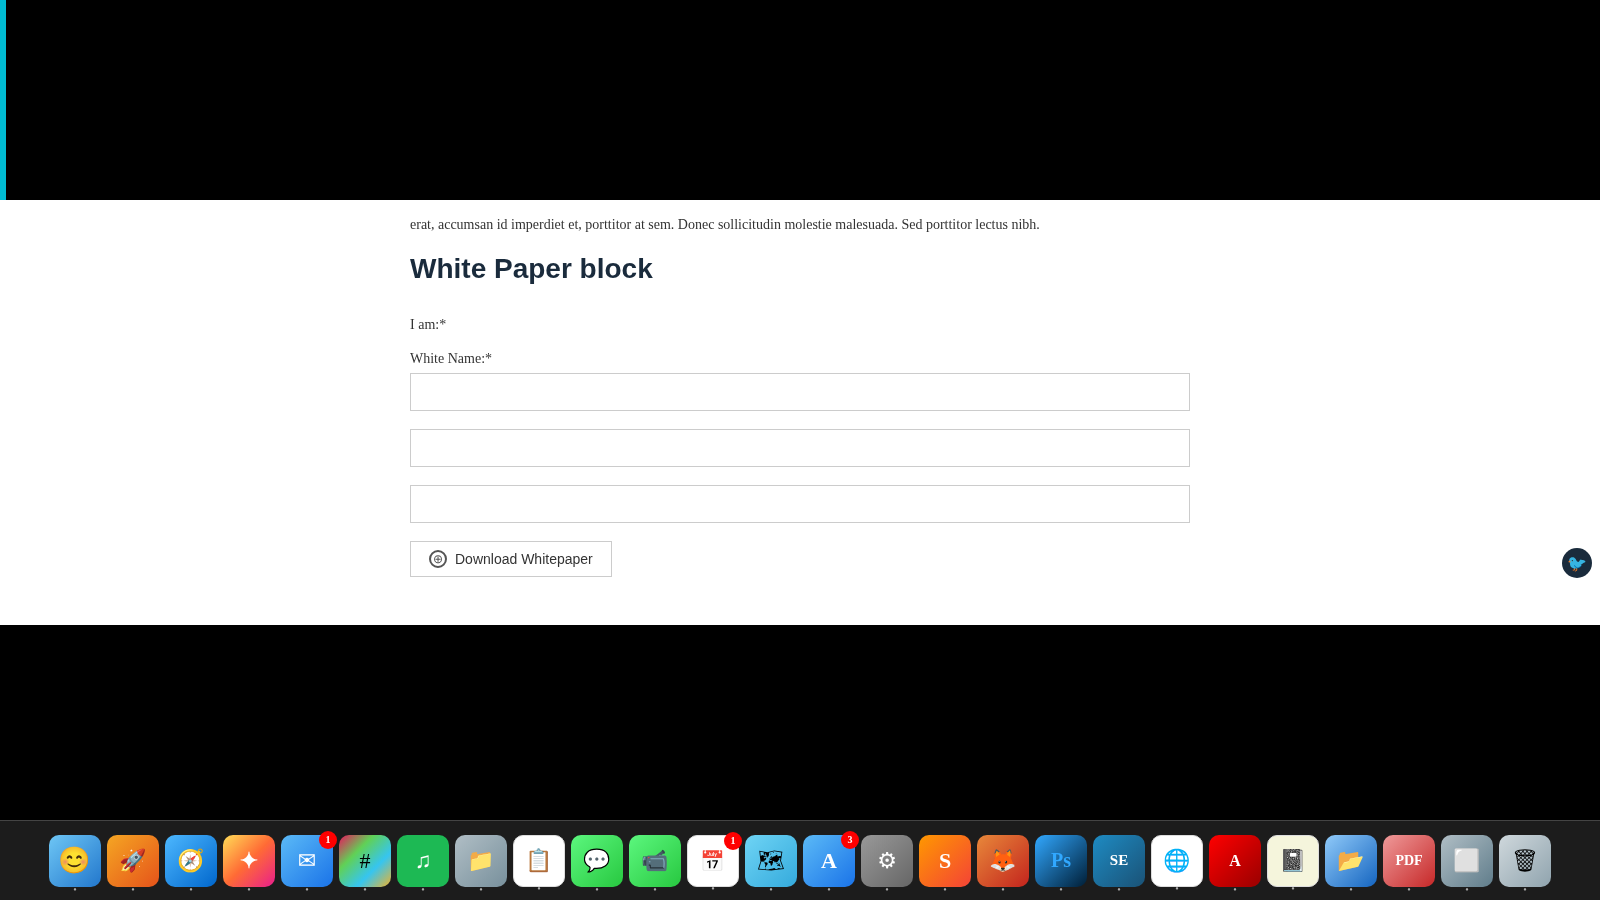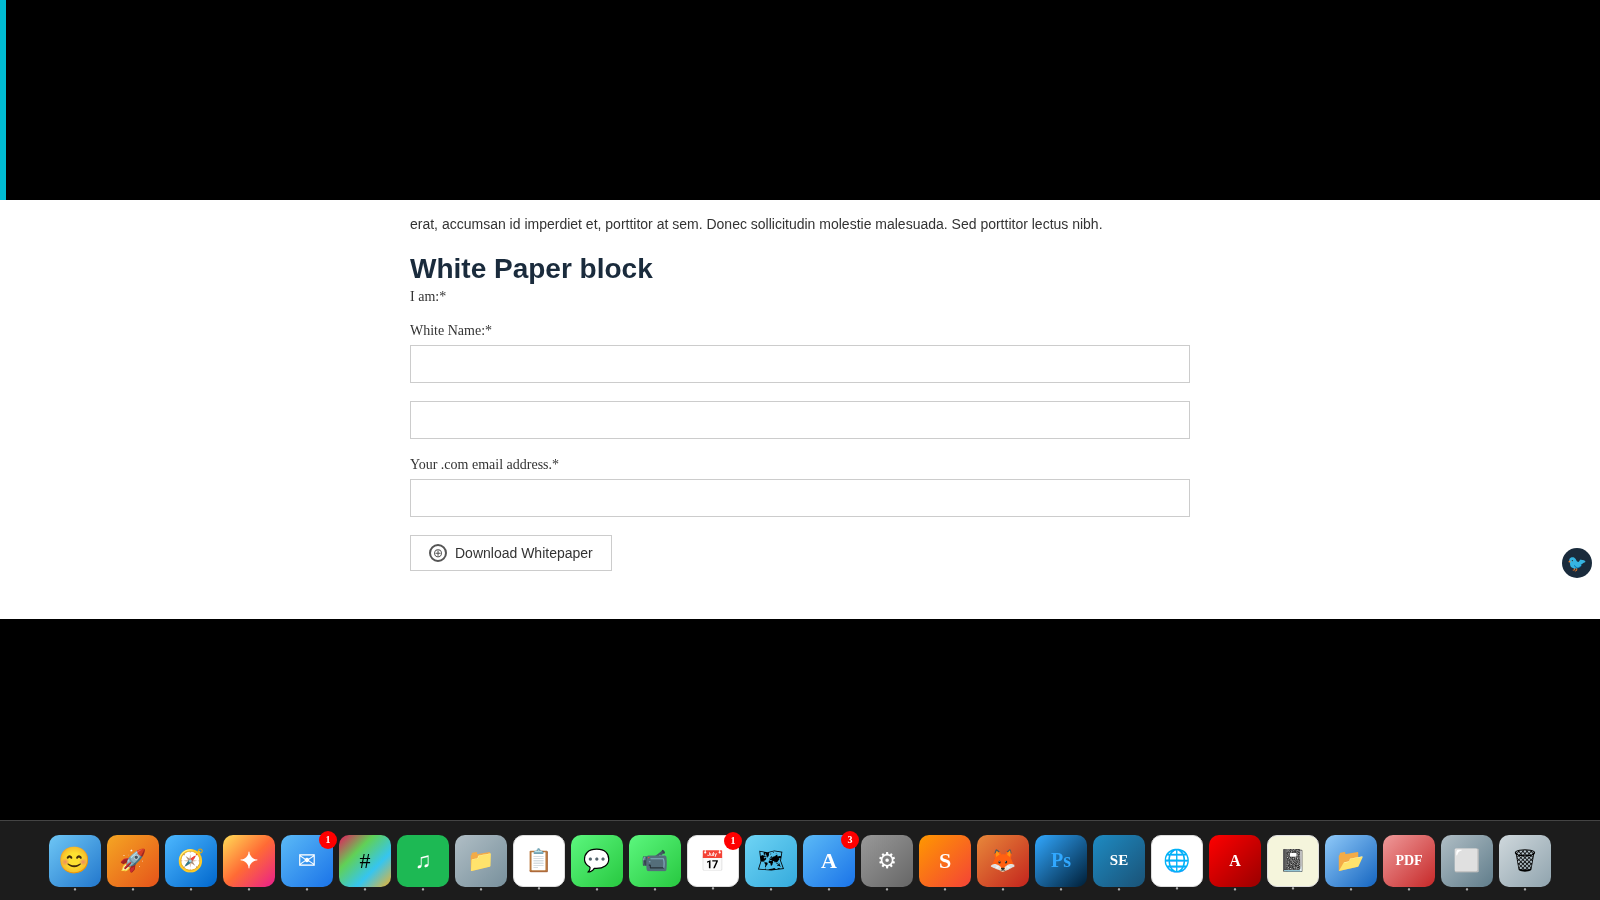--- a/index.html
+++ b/index.html
@@ -37,34 +37,34 @@
       padding: 10px 0 30px 0;
     }
 
     .form-container {
       width: 800px;
       margin: 0 auto;
       padding: 0 10px;
     }
 
     .lorem-text {
-      font-family: Liberation Sans, sans-serif;
+      font-family: Liberation Serif, serif;
       font-size: 14px;
       color: #333;
       line-height: 1.5;
       margin-bottom: 18px;
       padding-top: 4px;
     }
 
     .white-paper-title {
       font-family: Arial, sans-serif;
       font-size: 28px;
       font-weight: bold;
       color: #1a2b3c;
-      margin-bottom: 4px;
+      margin-bottom: 32px;
     }
 
     .form-group {
       margin-bottom: 18px;
     }
 
     .form-label {
       display: block;
       font-family: Liberation Serif, serif;
       font-size: 14px;
@@ -256,21 +256,20 @@
       <div class="form-group">
         <label class="form-label">White Name:*</label>
         <input type="text" class="form-input" style="">
       </div>
 
       <div class="form-group">
         <input type="text" class="form-input" style="">
       </div>
 
       <div class="form-group">
-        <label class="form-label">Your .com email address.*</label>
         <input type="email" class="form-input" style="">
       </div>
 
       <div class="form-group">
         <button class="download-btn">
           <span class="btn-icon">⊕</span>
           <span>Download Whitepaper</span>
         </button>
       </div>
     </div>

